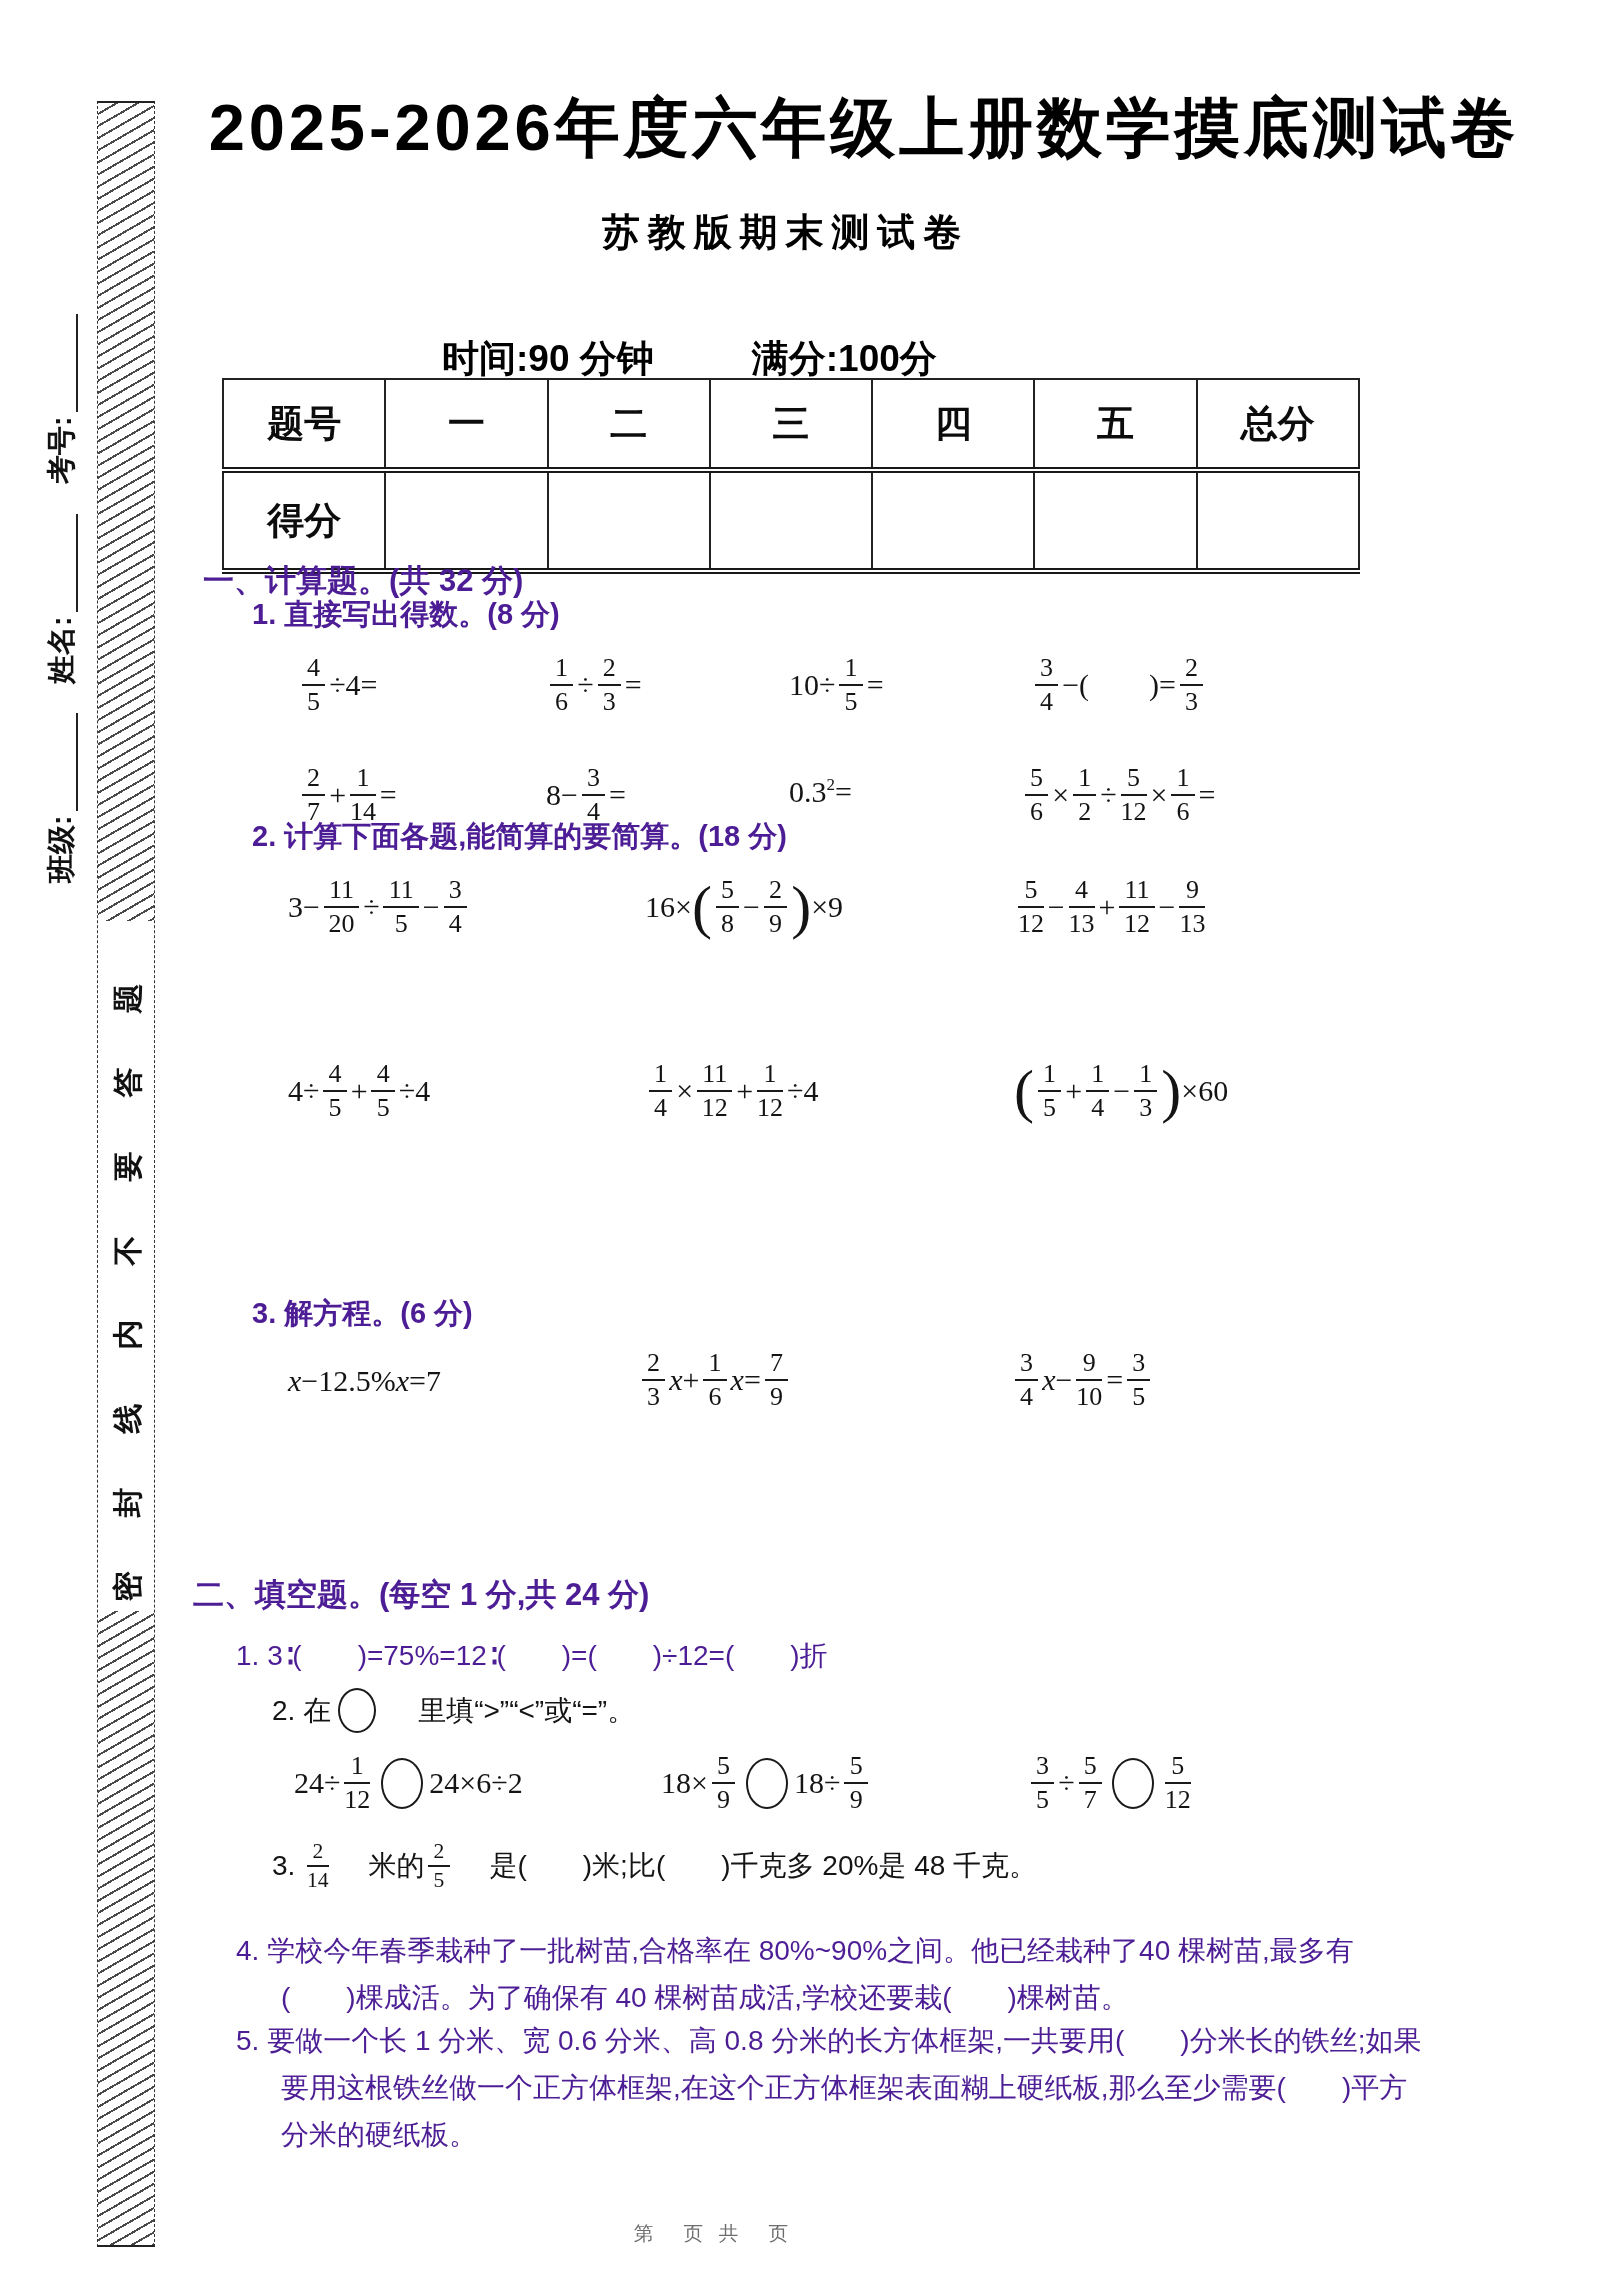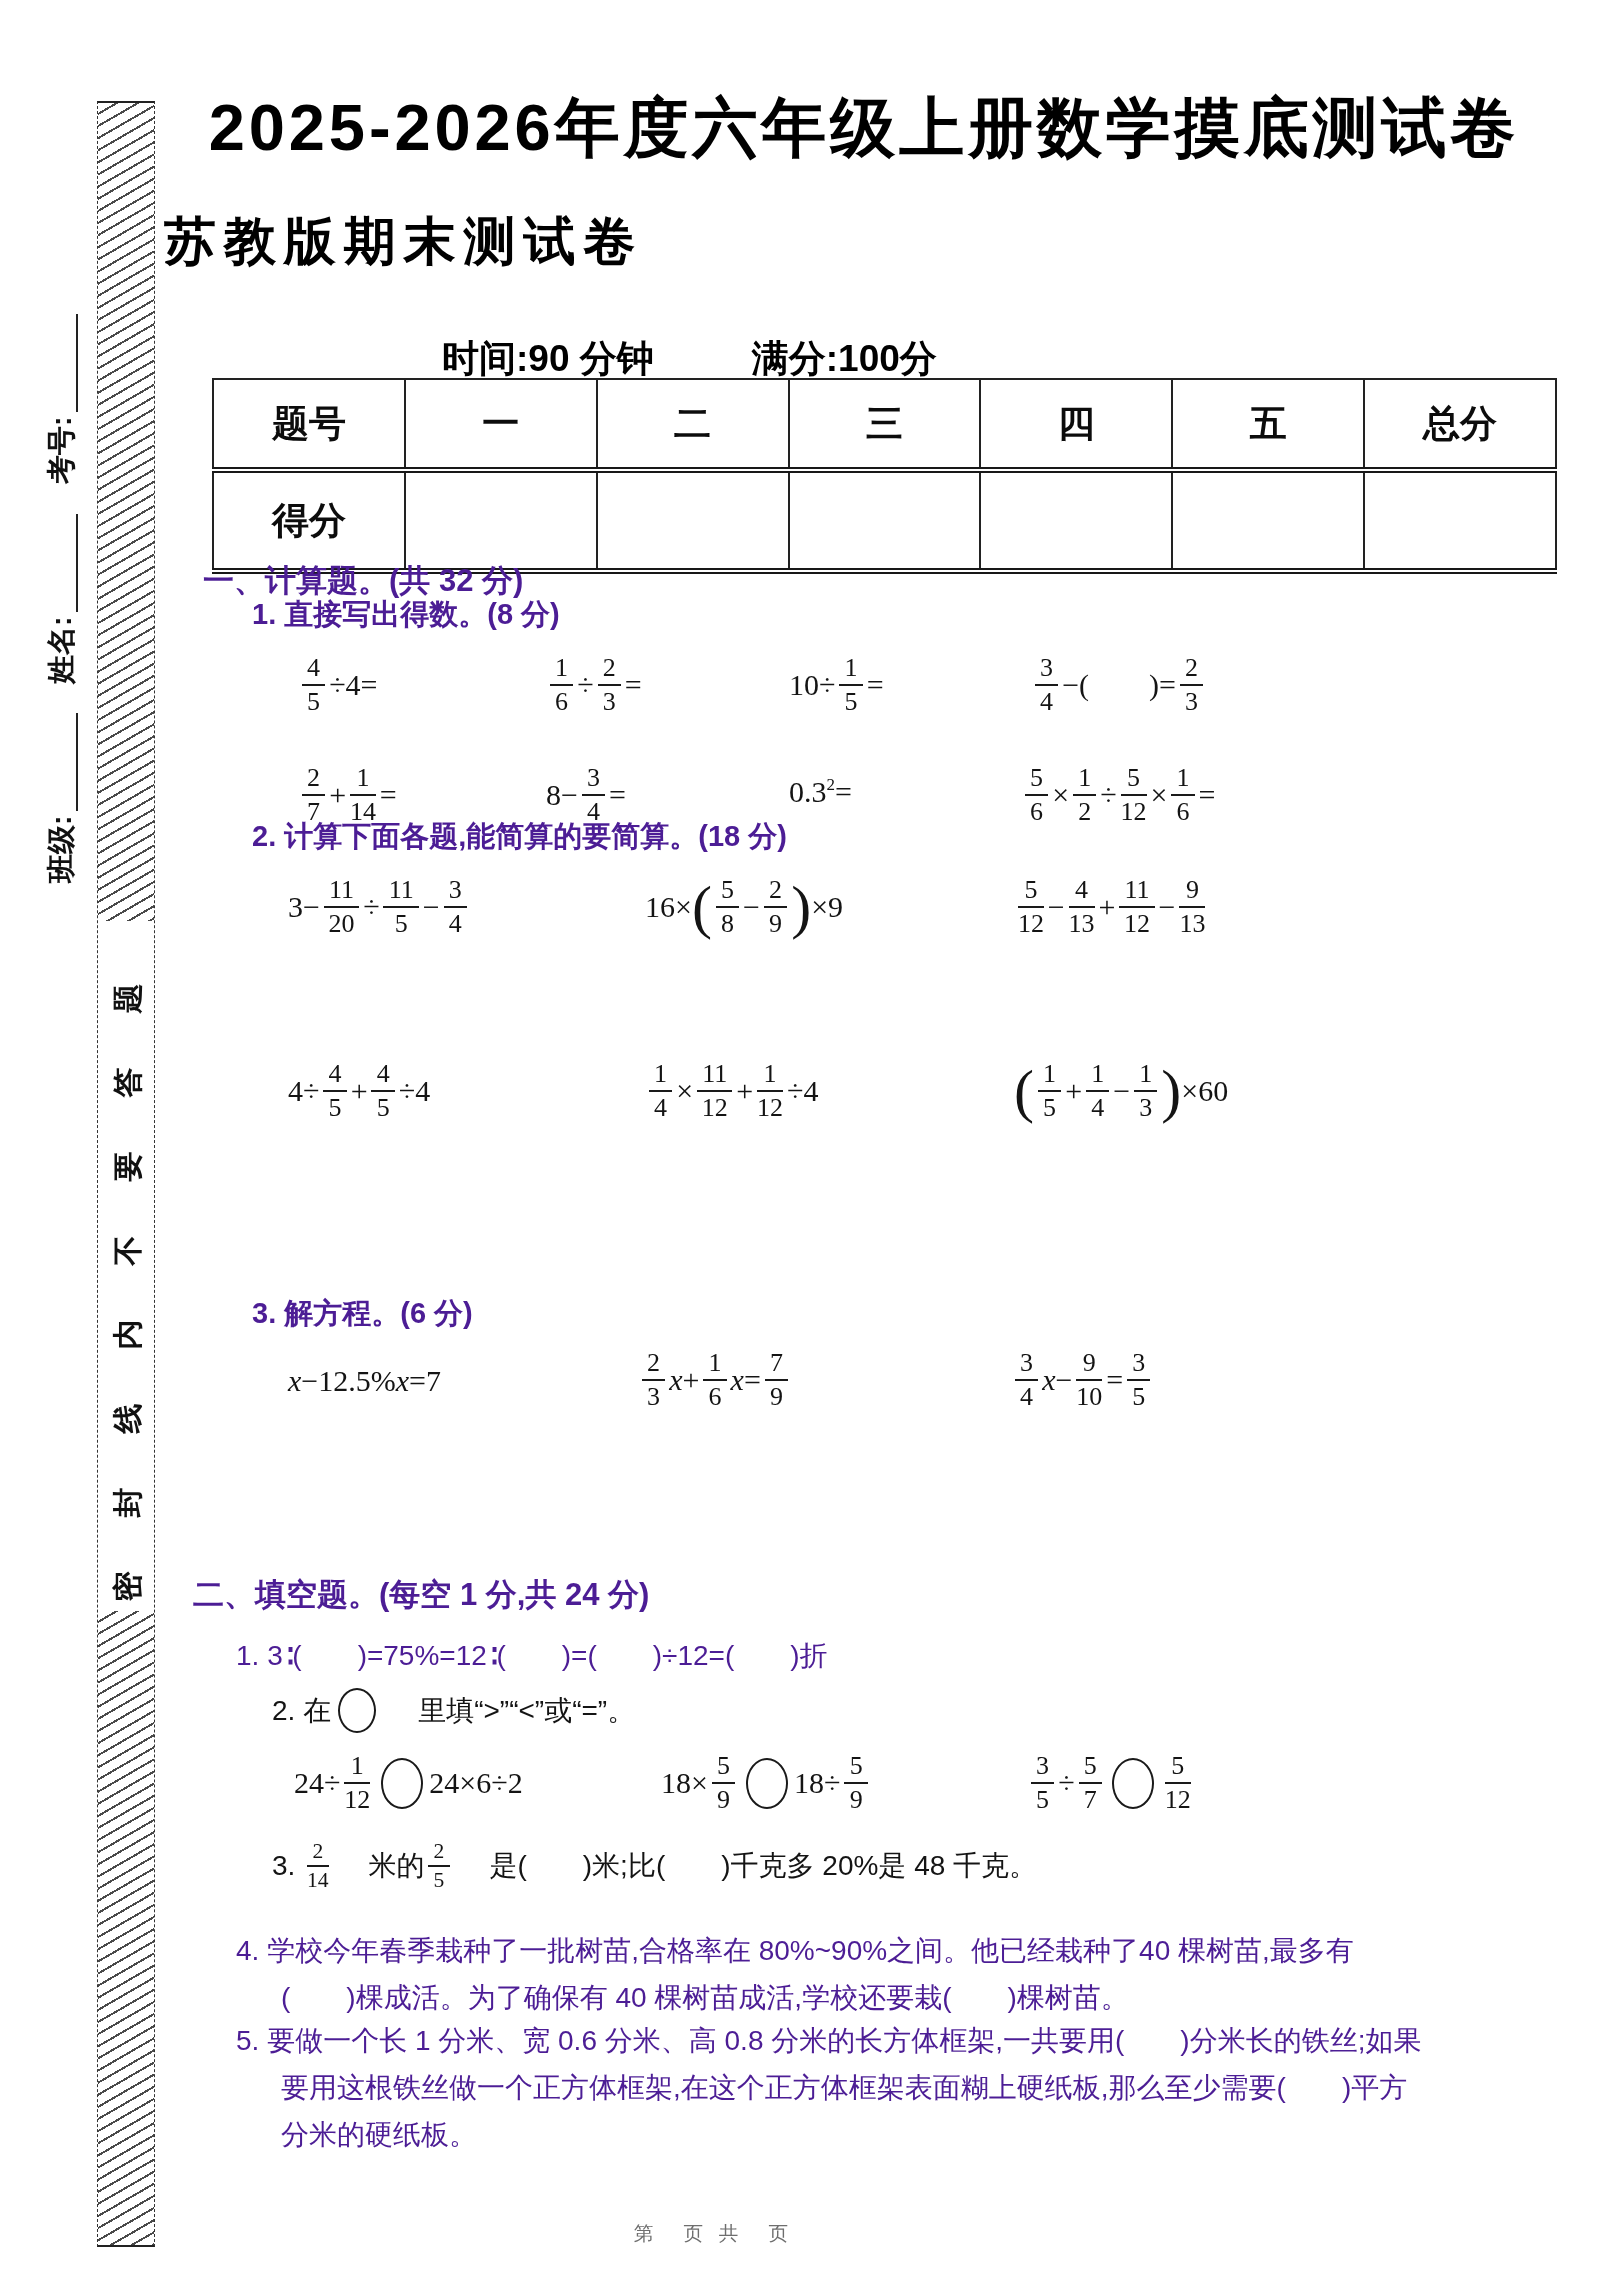--- a/index.html
+++ b/index.html
@@ -18,27 +18,27 @@
   .seal-text{position:absolute;left:-234px;top:1247px;width:720px;height:37px;
     transform:rotate(-90deg);text-align:center;font-size:30px;font-weight:600;
     letter-spacing:54px;color:#111;white-space:nowrap;}
   .side-label{position:absolute;left:-49px;width:222px;height:42px;transform:rotate(-90deg);
     display:flex;align-items:center;font-size:29px;font-weight:600;color:#111;white-space:nowrap;}
   .side-label .blank{display:inline-block;width:98px;height:29px;border-bottom:2.6px solid #222;margin-left:3.9px;}
 
   
   .title1{position:absolute;left:164px;top:84px;width:1400px;text-align:center;
     font-size:65px;font-weight:700;letter-spacing:3.9px;color:#000;white-space:nowrap;}
-  .title2{position:absolute;left:164px;top:207px;width:1243px;text-align:left;
-    font-size:52px;font-weight:700;letter-spacing:7.9px;color:#000;white-space:nowrap;}
+  .title2{position:absolute;left:164px;top:207px;width:1243px;text-align:center;
+    font-size:38px;font-weight:700;letter-spacing:7.9px;color:#000;white-space:nowrap;}
   .info{position:absolute;left:442px;top:334px;font-size:37px;font-weight:600;color:#000000;white-space:nowrap;}
   .info .gap{display:inline-block;width:98px;}
 
   
-  .score-table{position:absolute;left:212px;top:378px;width:1345px;border-collapse:collapse;
+  .score-table{position:absolute;left:222px;top:378px;width:1138px;border-collapse:collapse;
     table-layout:fixed;font-size:37px;font-weight:600;color:#0c0c0c;border:2.6px solid #181818;}
   .score-table td{border:2px solid #222;text-align:center;height:85px;}
   .score-table tr.hdr td{border-bottom:6.5px double #181818;}
   .score-table tr.scr td{border-bottom:6.5px double #181818;height:93px;}
 
   
   .line{position:absolute;white-space:nowrap;font-size:28px;font-weight:500;color:#4c1d95;}
   .sec-h{font-size:31px;font-weight:700;}
   .item-h{font-size:29px;font-weight:600;}
 

